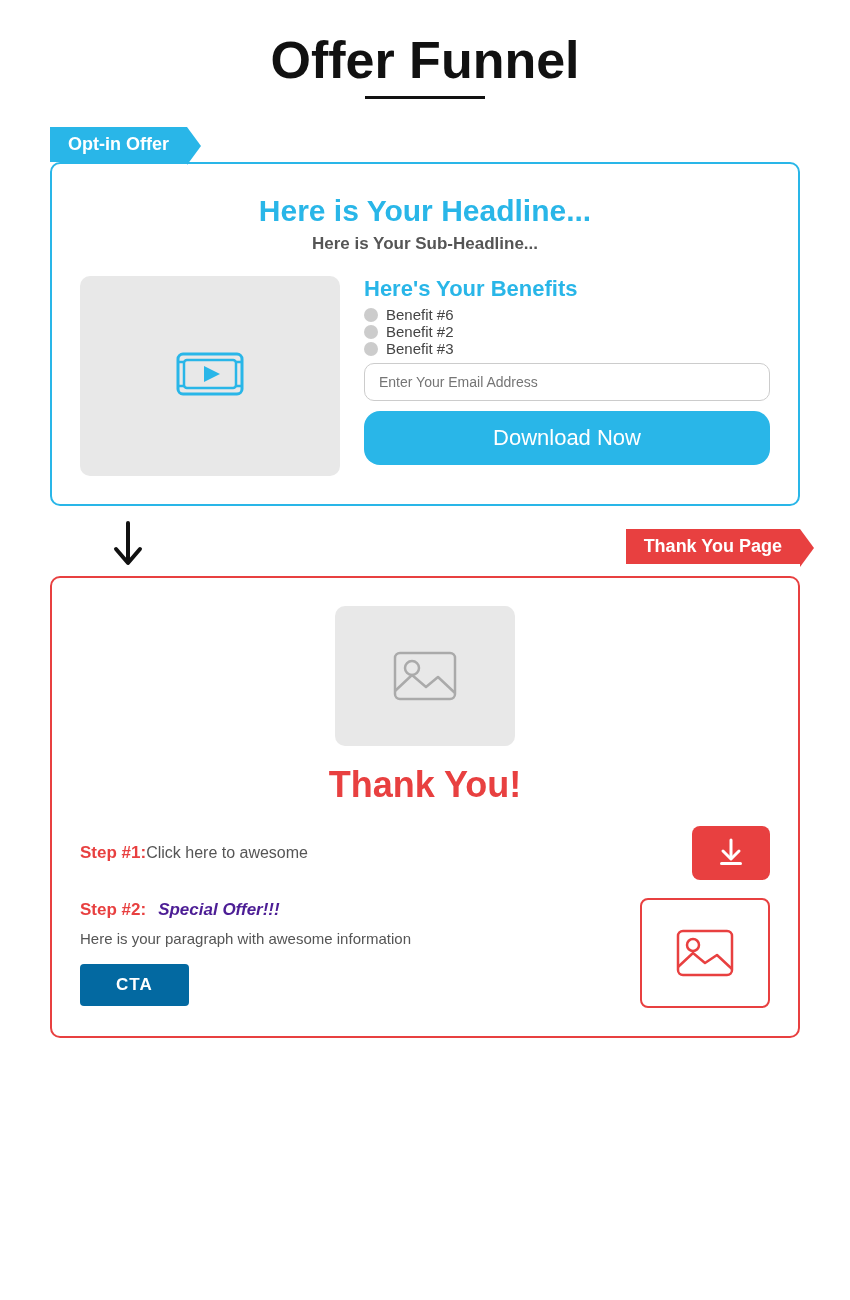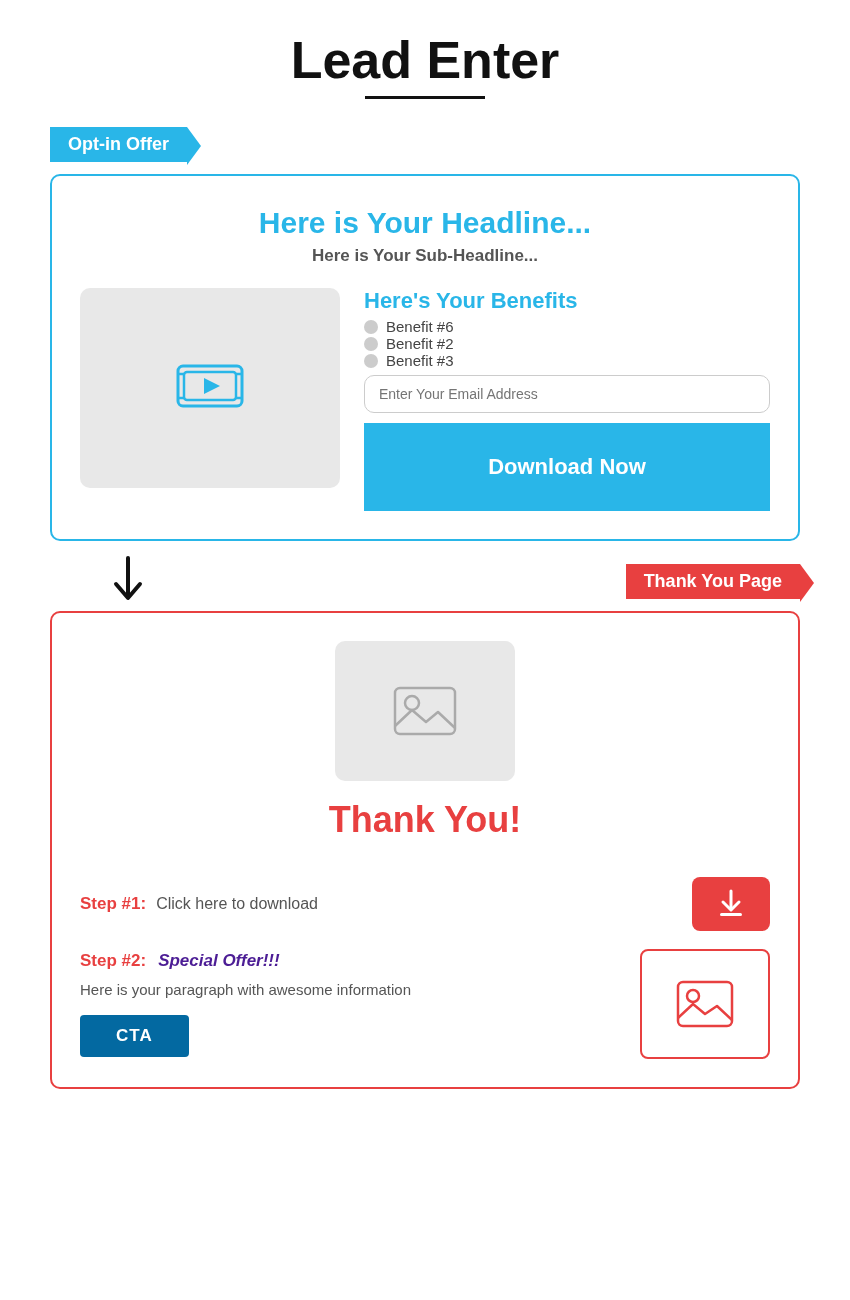--- a/index.html
+++ b/index.html
@@ -71,21 +71,21 @@
       margin-bottom: 0;
     }
 
     
     .optin-box {
       width: 100%;
       border: 2.5px solid #29b6e8;
       border-radius: 10px;
       padding: 30px 28px 28px;
       background: #fff;
-      margin-top: 12px;
+      margin-top: 0;
     }
     .thankyou-box {
       width: 100%;
       border: 2.5px solid #e84040;
       border-radius: 10px;
       padding: 28px 28px 28px;
       background: #fff;
       margin-top: 0;
     }
 
@@ -153,27 +153,27 @@
       width: 100%;
       padding: 10px 14px;
       border: 1.5px solid #ccc;
       border-radius: 10px;
       font-size: 14px;
       color: #aaa;
       margin-top: 6px;
     }
     .download-btn {
       width: 100%;
-      padding: 31px;
+      padding: 14px;
       background: #29b6e8;
       color: #fff;
       font-size: 22px;
-      font-weight: 700;
+      font-weight: 400;
       border: none;
-      border-radius: 0;
+      border-radius: 16px;
       cursor: pointer;
       margin-top: 10px;
       text-align: center;
     }
 
     
     .arrow-row {
       display: flex;
       align-items: center;
       justify-content: space-between;
@@ -205,21 +205,21 @@
     }
     .image-placeholder svg {
       width: 70px;
       height: 70px;
     }
     .thank-you-title {
       text-align: center;
       font-size: 36px;
       font-weight: 900;
       color: #e84040;
-      margin-bottom: 36px;
+      margin-bottom: 20px;
     }
     .step-row {
       display: flex;
       align-items: center;
       justify-content: space-between;
       margin-bottom: 18px;
       gap: 16px;
     }
     .step-label {
       font-size: 17px;
@@ -227,21 +227,20 @@
       color: #e84040;
     }
     .step-text {
       font-size: 16px;
       color: #555;
       font-weight: 400;
     }
     .step-left {
       display: flex;
       align-items: center;
-      gap: 10px;
       flex: 1;
     }
     .download-btn-sm {
       background: #e84040;
       border: none;
       border-radius: 8px;
       padding: 12px 24px;
       cursor: pointer;
       display: flex;
       align-items: center;
@@ -300,21 +299,21 @@
       background: #fff;
     }
     .image-placeholder-sm svg {
       width: 60px;
       height: 60px;
     }
   </style>
 </head>
 <body>
 
-<h1 class="page-title">Lead Enter</h1>
+<h1 class="page-title">Offer Funnel</h1>
 <div class="title-underline"></div>
 
 <div class="section-wrapper">
   <div class="label-row">
     <div class="label-tag blue">
       <span>Opt-in Offer</span>
     </div>
   </div>
 
   <div class="optin-box">
@@ -384,21 +383,21 @@
         <circle cx="22" cy="27" r="7" stroke="#aaa" stroke-width="2.5" fill="none"></circle>
         <polyline points="5,50 22,34 36,46 48,36 65,52" stroke="#aaa" stroke-width="2.5" fill="none" stroke-linejoin="round"></polyline>
       </svg>
     </div>
 
     <div class="thank-you-title">Thank You!</div>
 
     <div class="step-row">
       <div class="step-left">
         <span class="step-label">Step #1:</span>
-        <span class="step-text">Click here to download</span>
+        <span class="step-text">Click here to awesome</span>
       </div>
       <button class="download-btn-sm">
         <svg viewBox="0 0 30 30" fill="none" xmlns="http://www.w3.org/2000/svg">
           <line x1="15" y1="2" x2="15" y2="20" stroke="#fff" stroke-width="3" stroke-linecap="round"></line>
           <polyline points="7,13 15,21 23,13" stroke="#fff" stroke-width="3" stroke-linecap="round" stroke-linejoin="round" fill="none"></polyline>
           <rect x="4" y="24" width="22" height="3" rx="1.5" fill="#fff"></rect>
         </svg>
       </button>
     </div>
 

